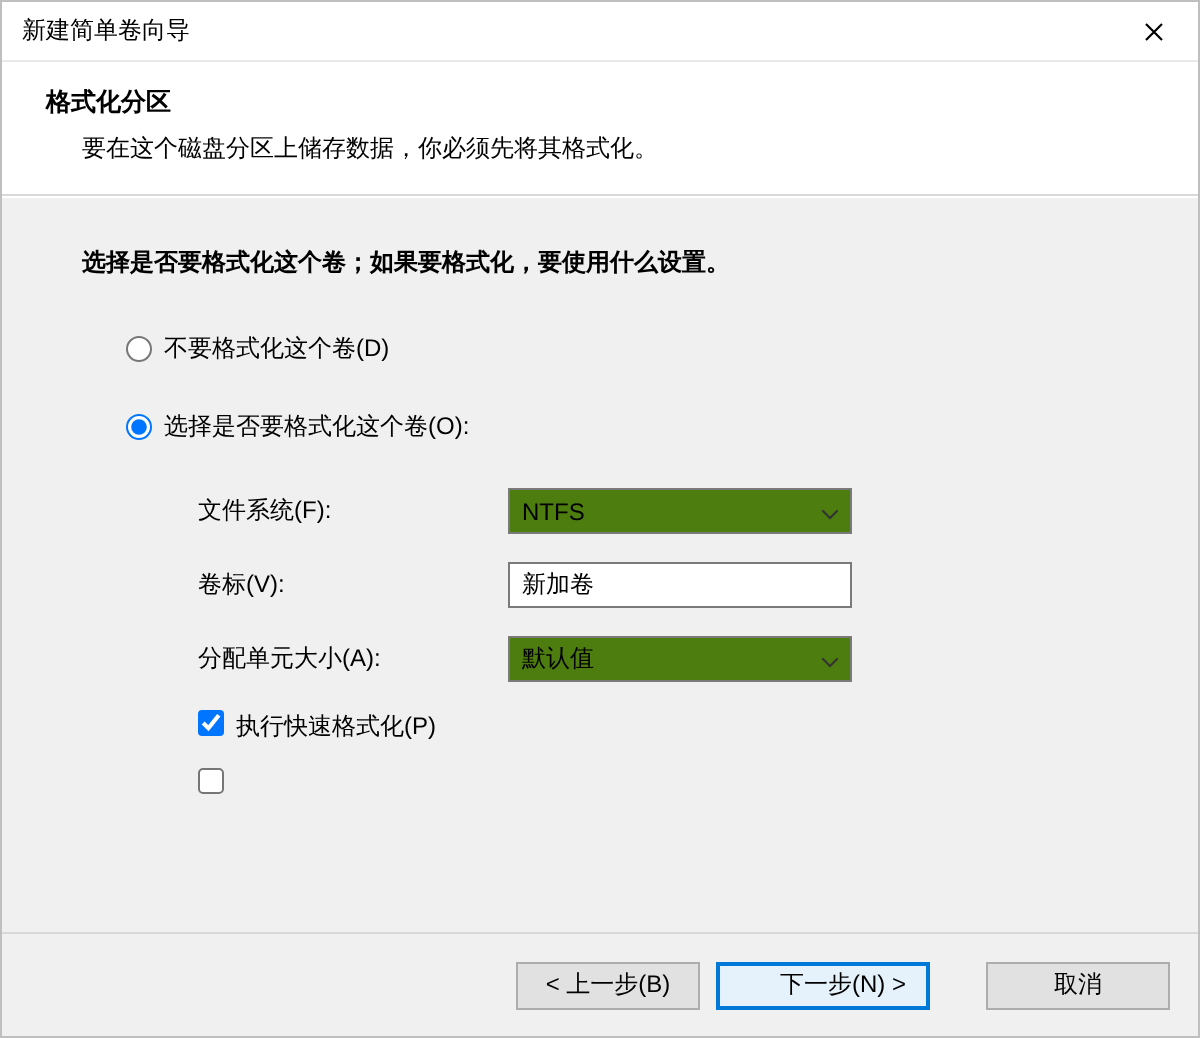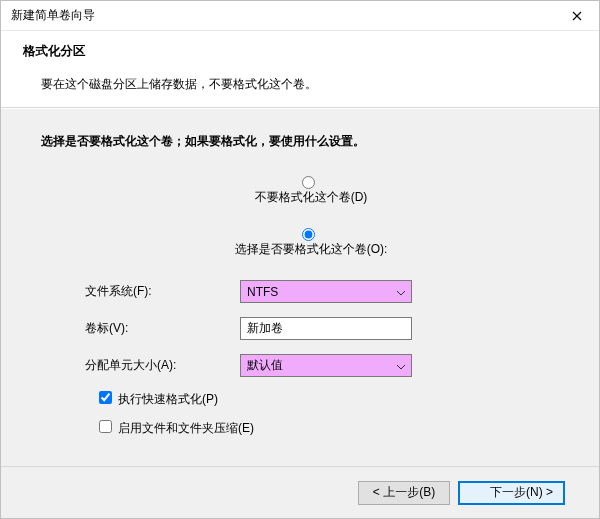--- a/index.html
+++ b/index.html
@@ -41,21 +41,21 @@
   }
   .close-btn svg { width: 10px; height: 10px; }
   .header {
     padding: 12px 22px 14px 22px;
     background: #fff;
     border-bottom: 1px solid #d8d8d8;
   }
   .header-title {
     font-weight: bold;
     font-size: 12.5px;
-    margin-bottom: 16px;
+    margin-bottom: 6px;
   }
   .header-sub {
     padding-left: 18px;
     font-size: 12px;
   }
   .content {
     flex: 1;
     padding: 24px 40px 10px 40px;
     background: #f0f0f0;
     border-top: 1px solid #fff;
@@ -64,28 +64,27 @@
     font-size: 12px;
     margin-bottom: 26px;
     font-weight: bold;
   }
   .radio-row {
     display: flex;
     align-items: center;
     margin-left: 22px;
     margin-bottom: 22px;
     font-size: 12px;
-    flex-direction: column;
   }
   .radio-row input[type=radio] {
     margin: 0 6px 0 0;
     width: 13px; height: 13px;
   }
   .form-grid {
-    margin-left: 44px;
+    margin-left: 58px;
   }
   .form-row {
     display: flex;
     align-items: center;
     margin-bottom: 14px;
   }
   .form-label {
     width: 155px;
     font-size: 12px;
   }
@@ -96,21 +95,21 @@
     background: #fff;
     font: inherit;
     font-size: 12px;
     padding: 0 6px;
   }
   .select {
     padding-right: 22px;
     position: relative;
     display: flex;
     align-items: center;
-    background: #f0abfc;
+    background: #4d7c0f;
     cursor: pointer;
   }
   .select .chev {
     position: absolute;
     right: 6px;
     top: 50%;
     transform: translateY(-50%);
     pointer-events: none;
   }
   .check-row {
@@ -160,21 +159,21 @@
     <span>新建简单卷向导</span>
     <div class="close-btn">
       <svg viewBox="0 0 10 10">
           <path d="M1 1 L9 9 M9 1 L1 9" stroke="#000" stroke-width="1.1" fill="none"></path>
         </svg>
     </div>
   </div>
 
   <div class="header">
     <div class="header-title">格式化分区</div>
-    <div class="header-sub">要在这个磁盘分区上储存数据，不要格式化这个卷。</div>
+    <div class="header-sub">要在这个磁盘分区上储存数据，你必须先将其格式化。</div>
   </div>
 
   <div class="content">
     <div class="instr">选择是否要格式化这个卷；如果要格式化，要使用什么设置。</div>
 
     <label class="radio-row">
       <input type="radio" name="fmt" style="">
       <span>不要格式化这个卷(D)</span>
     </label>
 
@@ -216,24 +215,24 @@
 
     </div>
 
     <label class="check-row">
       <input type="checkbox" checked="" style="">
       <span>执行快速格式化(P)</span>
     </label>
 
     <label class="check-row">
       <input type="checkbox" style="">
-      <span>启用文件和文件夹压缩(E)</span>
     </label>
 
   </div>
 
   <div class="footer">
     <button class="btn">&lt; 上一步(B)</button>
     <button class="btn default">下一步(N) &gt;</button>
     <span class="gap"></span>
+    <button class="btn">取消</button>
   </div>
 
 </div>
 
 </body></html>

